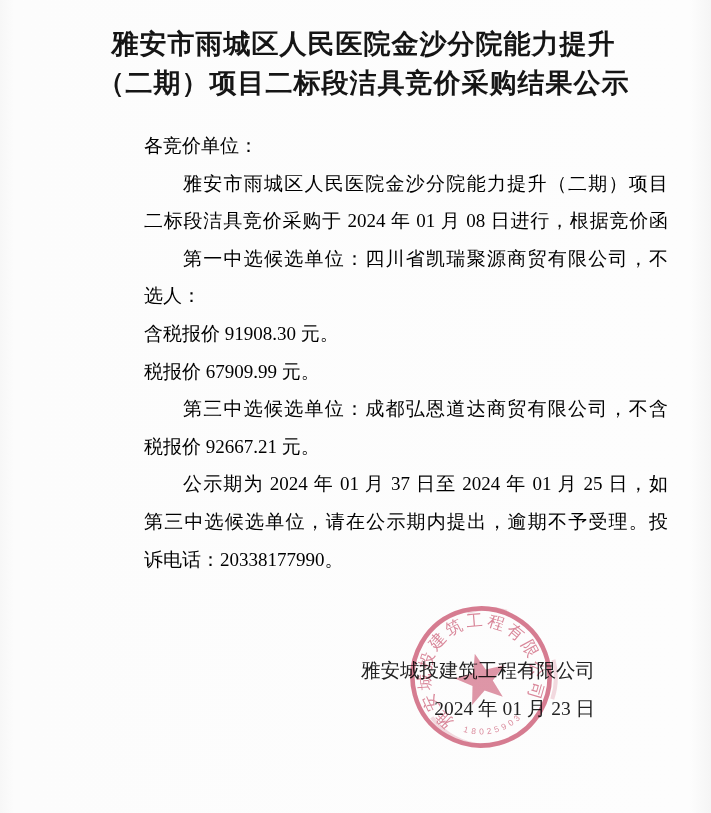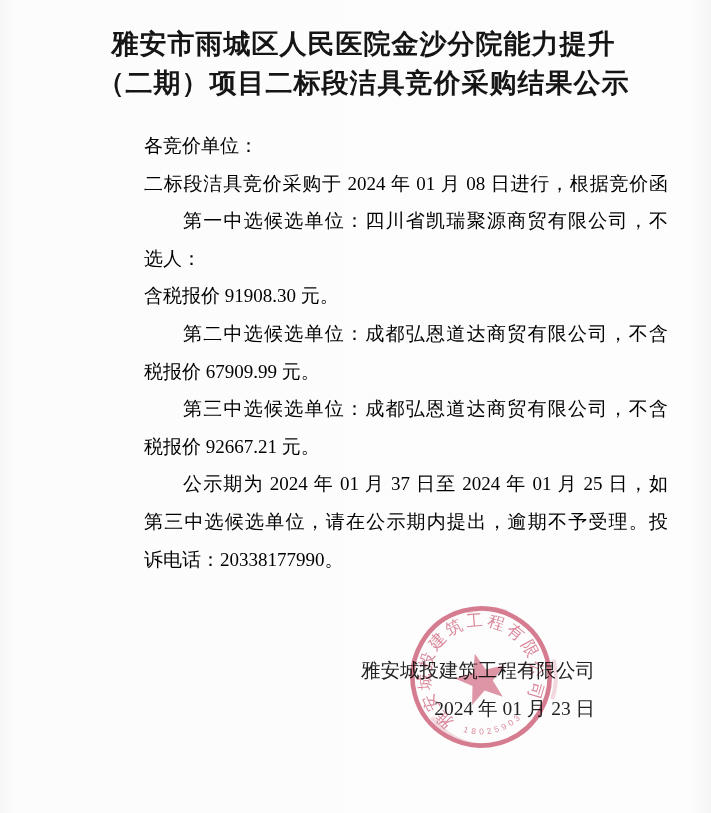--- a/index.html
+++ b/index.html
@@ -51,25 +51,25 @@
 
 <div class="page">
 
   <div class="title-block">
     <div>雅安市雨城区人民医院金沙分院能力提升</div>
     <div>（二期）项目二标段洁具竞价采购结果公示</div>
   </div>
 
   <div class="body-text">
     <div class="line">各竞价单位：</div>
+    <div class="line indent fill">雅安市雨城区人民医院金沙分院能力提升（二期）项目</div>
     <div class="line fill">二标段洁具竞价采购于 2024 年 01 月 08 日进行，根据竞价函</div>
     <div class="line indent fill">第一中选候选单位：四川省凯瑞聚源商贸有限公司，不</div>
     <div class="line">选人：</div>
     <div class="line">含税报价 91908.30 元。</div>
-    <div class="line indent fill">第二中选候选单位：成都弘恩道达商贸有限公司，不含</div>
     <div class="line">税报价 67909.99 元。</div>
     <div class="line indent fill">第三中选候选单位：成都弘恩道达商贸有限公司，不含</div>
     <div class="line">税报价 92667.21 元。</div>
     <div class="line indent fill">公示期为 2024 年 01 月 37 日至 2024 年 01 月 25 日，如</div>
     <div class="line fill">第三中选候选单位，请在公示期内提出，逾期不予受理。投</div>
     <div class="line">诉电话：20338177990。</div>
   </div>
 
   <div class="signature-block">
     <div>雅安城投建筑工程有限公司</div>

